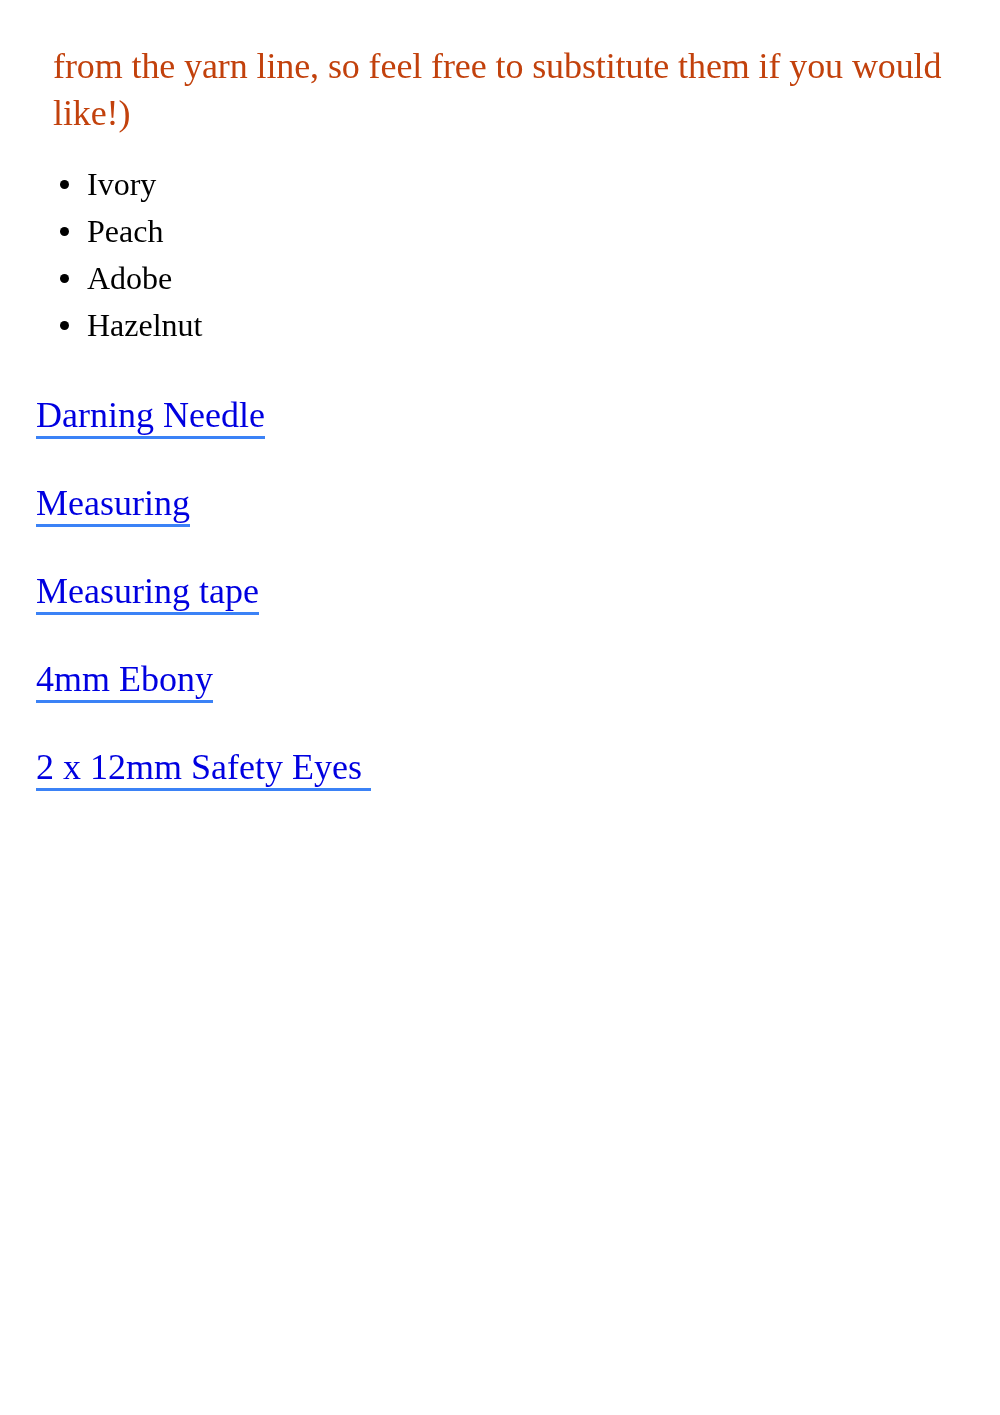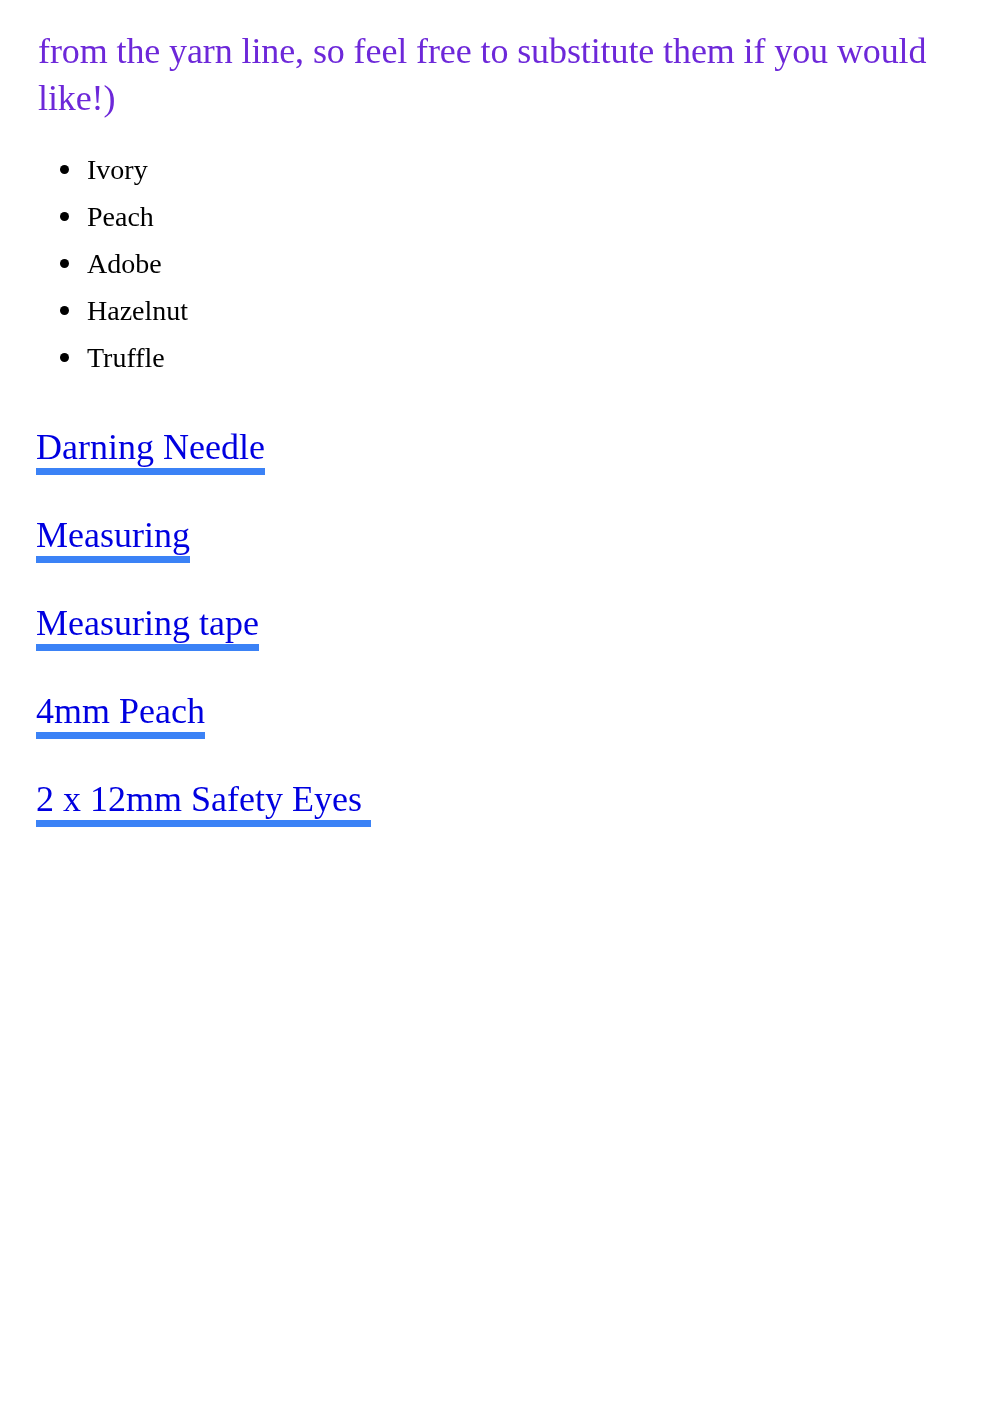--- a/index.html
+++ b/index.html
@@ -19,38 +19,38 @@
   .page {
     box-sizing: border-box;
     width: 1000px;
     height: 1415px;
     padding: 0 36px;
     background: #ffffff;
   }
 
   
   .intro {
-    margin: 2px;
+    margin: 17px;
     padding-top: 26px;
     font-size: 36px;
     line-height: 47px;
     letter-spacing: -0.1px;
-    color: #6d28d9;
+    color: #c2410c;
     max-width: 910px;
   }
 
   
   .color-list {
     margin: 24px 0 0 0;
     padding: 0 0 0 51px;
     list-style: none;
   }
   .color-list li {
     position: relative;
-    font-size: 28px;
+    font-size: 32px;
     line-height: 47px;
     color: #000000;
     white-space: nowrap;
   }
   .color-list li::before {
     content: "";
     position: absolute;
     left: -27px;
     top: 19px;
     width: 9px;
@@ -72,53 +72,52 @@
   }
   .link-para:first-child {
     margin-top: 43px;
   }
   .link-para + .link-para {
     margin-top: 41px;
   }
   .doc-link {
     color: #0000e0;
     text-decoration: none;
-    border-bottom: 7px solid #3b82f6;
+    border-bottom: 3px solid #3b82f6;
     padding-bottom: 1px;
     display: inline;
     white-space: pre;
     cursor: pointer;
   }
 </style>
 </head>
 <body>
 
 <div class="page">
 
   <p class="intro">from the yarn line, so feel free to substitute them if you would like!)</p>
 
   <ul class="color-list">
     <li><span>Ivory</span></li>
     <li><span>Peach</span></li>
     <li><span>Adobe</span></li>
     <li><span>Hazelnut</span></li>
-    <li><span>Truffle</span></li>
   </ul>
 
   <div class="link-block">
     <p class="link-para">
       <a class="doc-link" href="#">Darning Needle</a>
     </p>
     <p class="link-para">
       <a class="doc-link" href="#">Measuring</a>
     </p>
     <p class="link-para">
       <a class="doc-link" href="#">Measuring tape</a>
     </p>
     <p class="link-para">
-      <a class="doc-link" href="#">4mm Peach</a>
+      <a class="doc-link" href="#">4mm Ebony</a>
     </p>
     <p class="link-para">
       <a class="doc-link" href="#">2 x 12mm Safety Eyes </a>
     </p>
   </div>
 
 </div>
 
 </body></html>

